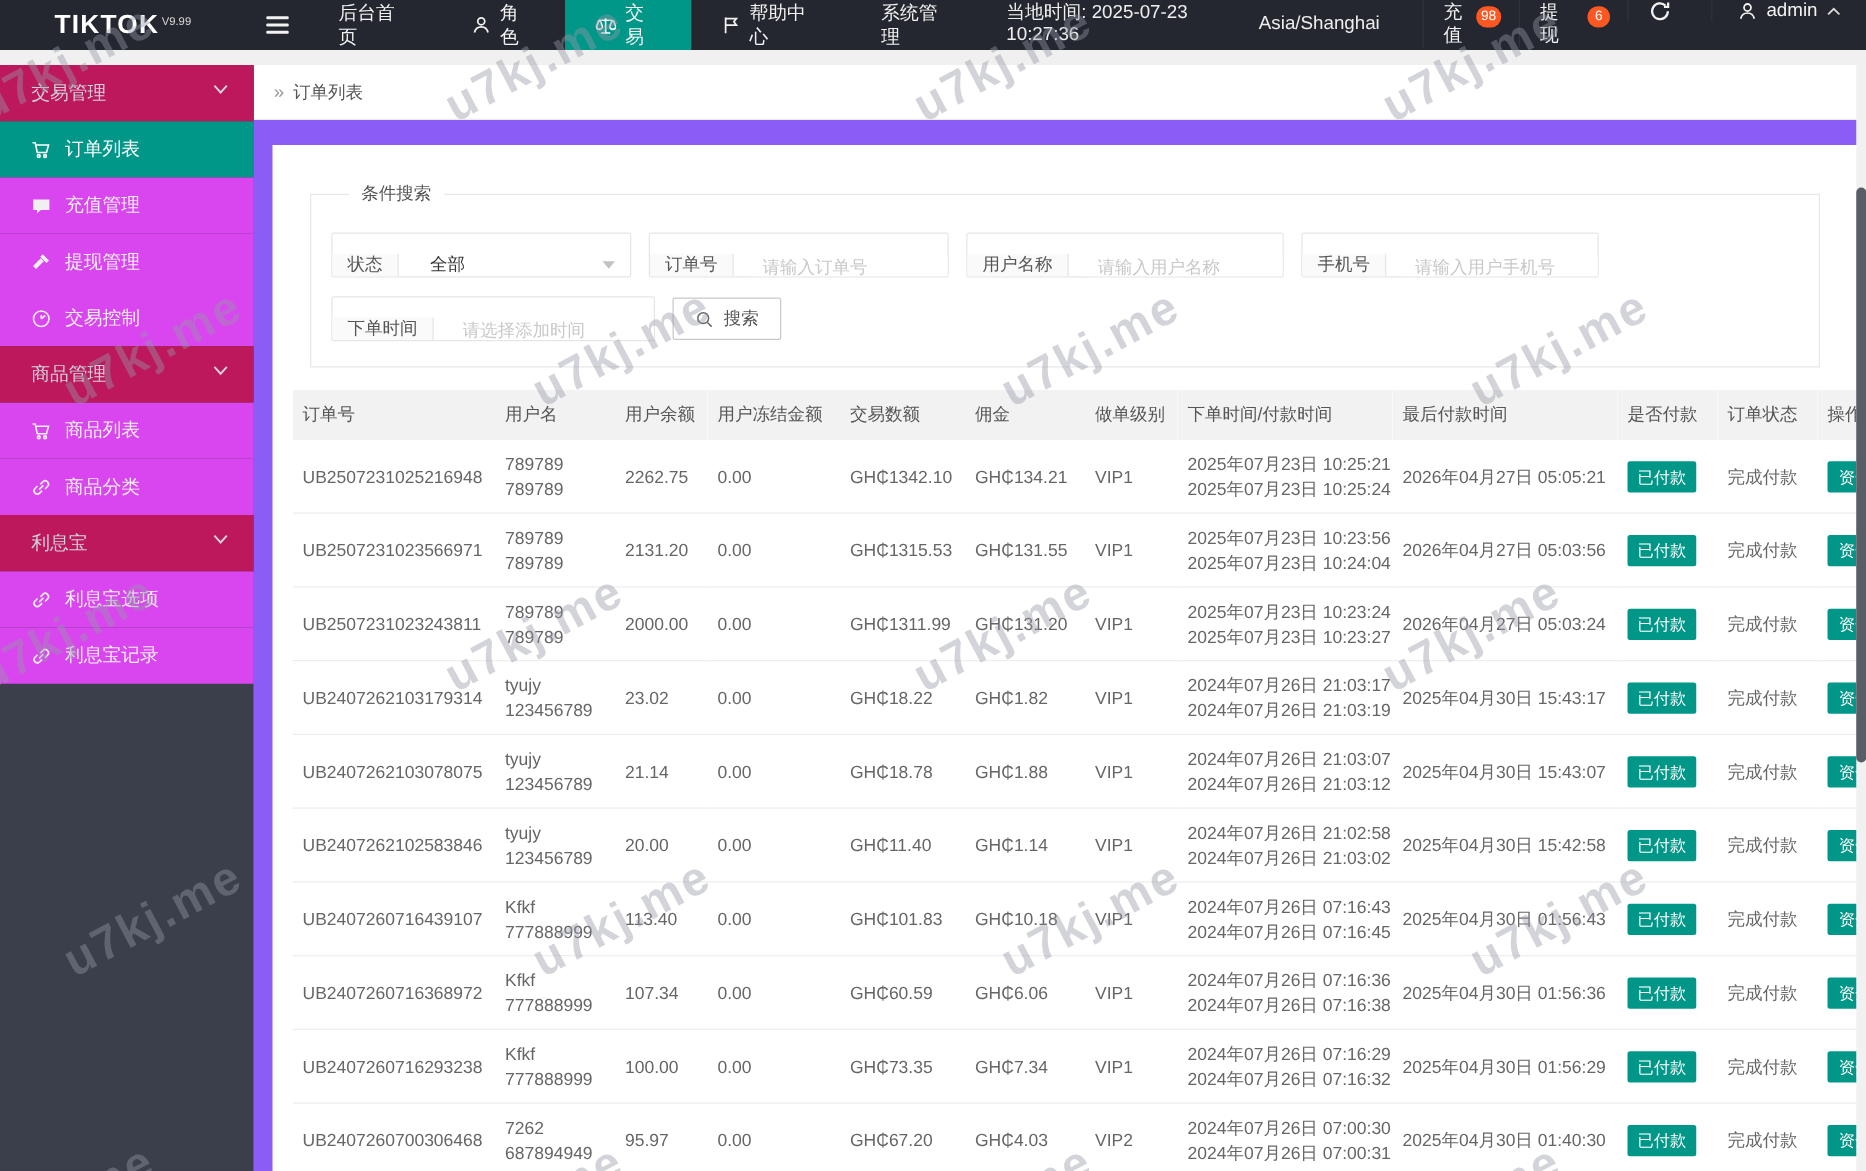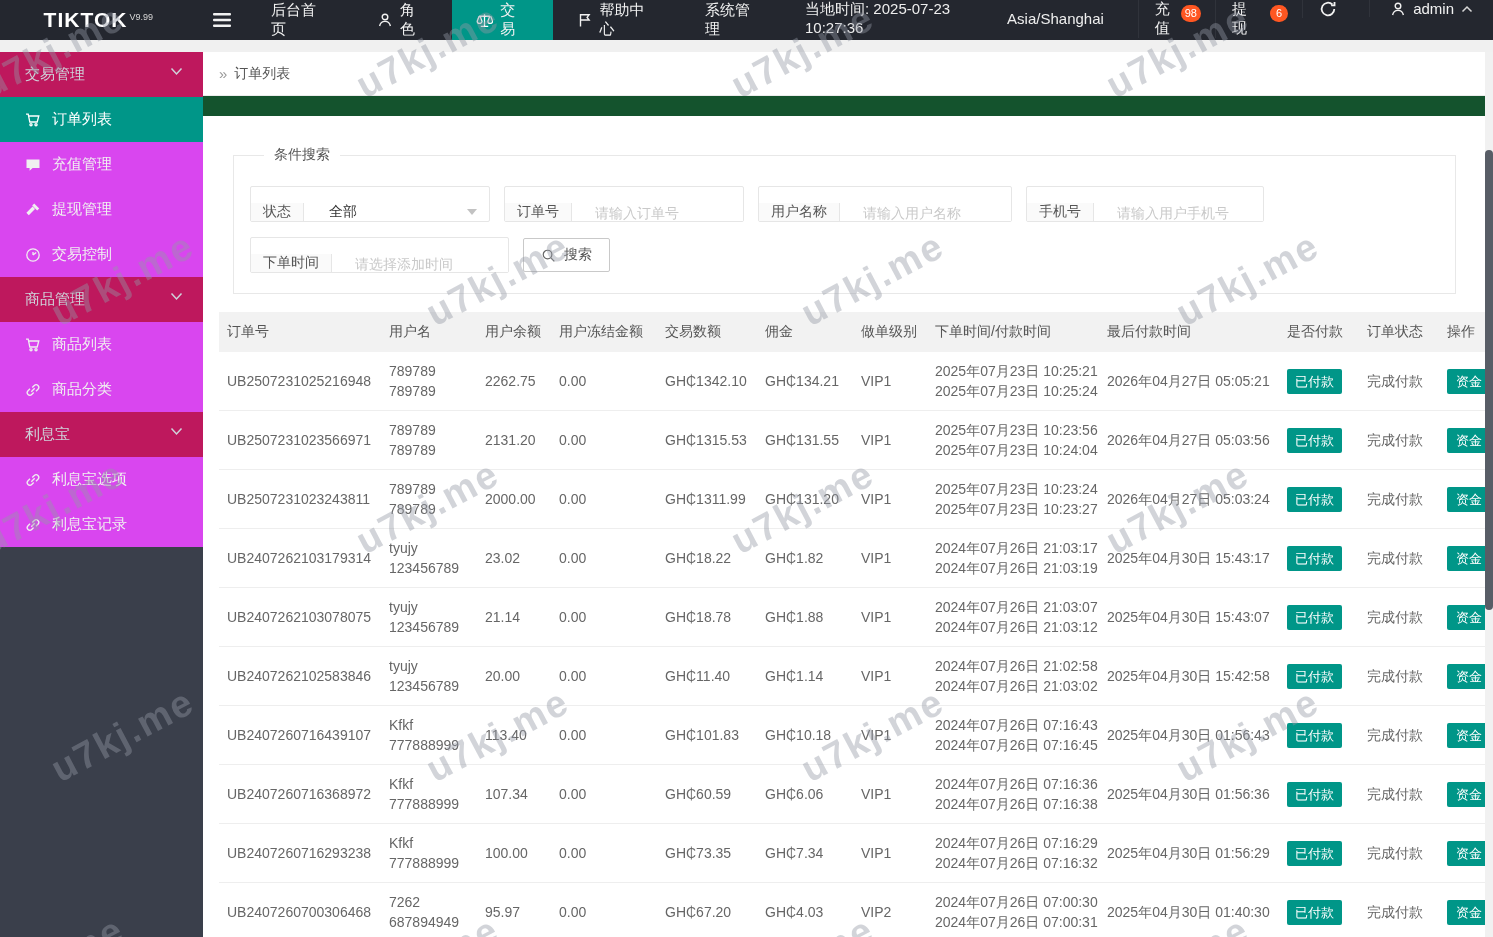--- a/index.html
+++ b/index.html
@@ -34,22 +34,22 @@
   .side-group { padding-left:25px; color:#cfd3da; background:#be185d; position:relative; }
   .side-group .chev { position:absolute; right:20px; top:15px; }
   .side-item { padding-left:25px; gap:11px; color:#f0f0f0; background:#d946ef; }
   .side-item.active { background:#009688; color:#fff; }
 
   
   .breadcrumb-bar { position:absolute; top:52px; left:203px; right:0; height:44px; background:#fff;
     display:flex; align-items:center; padding-left:16px; font-size:14px; color:#555;
     border-bottom:1px solid #ececec; }
   .crumb-caret { color:#9a9a9a; font-size:15px; margin-right:7px; }
-  .content { position:absolute; top:96px; left:203px; right:0; bottom:0; background:#14532d;
-    padding:20px 7px 0 0; }
+  .content { position:absolute; top:96px; left:203px; right:0; bottom:0; background:#8b5cf6;
+    padding:20px 7px 0 15px; }
   .card { background:#fff; height:100%; overflow:hidden; padding:14px 0 0 16px; }
 
   
   fieldset.search { border:1px solid #e8e8e8; margin:16px 30px 0 14px; padding:16px 16px 20px 16px; }
   fieldset.search legend { font-size:14px; color:#555; padding:0 10px; margin-left:14px; }
   .form-row { display:flex; align-items:center; gap:14px; margin-top:6px; }
   .form-row + .form-row { margin-top:15px; }
   .igroup { display:inline-flex; align-items:flex-end; height:36px; border:1px solid #e6e6e6;
     background:#fff; border-radius:2px;gap:13px; }
   .igroup .ilabel { display:flex; align-items:center; padding:0 12px; background:#fafafa;

